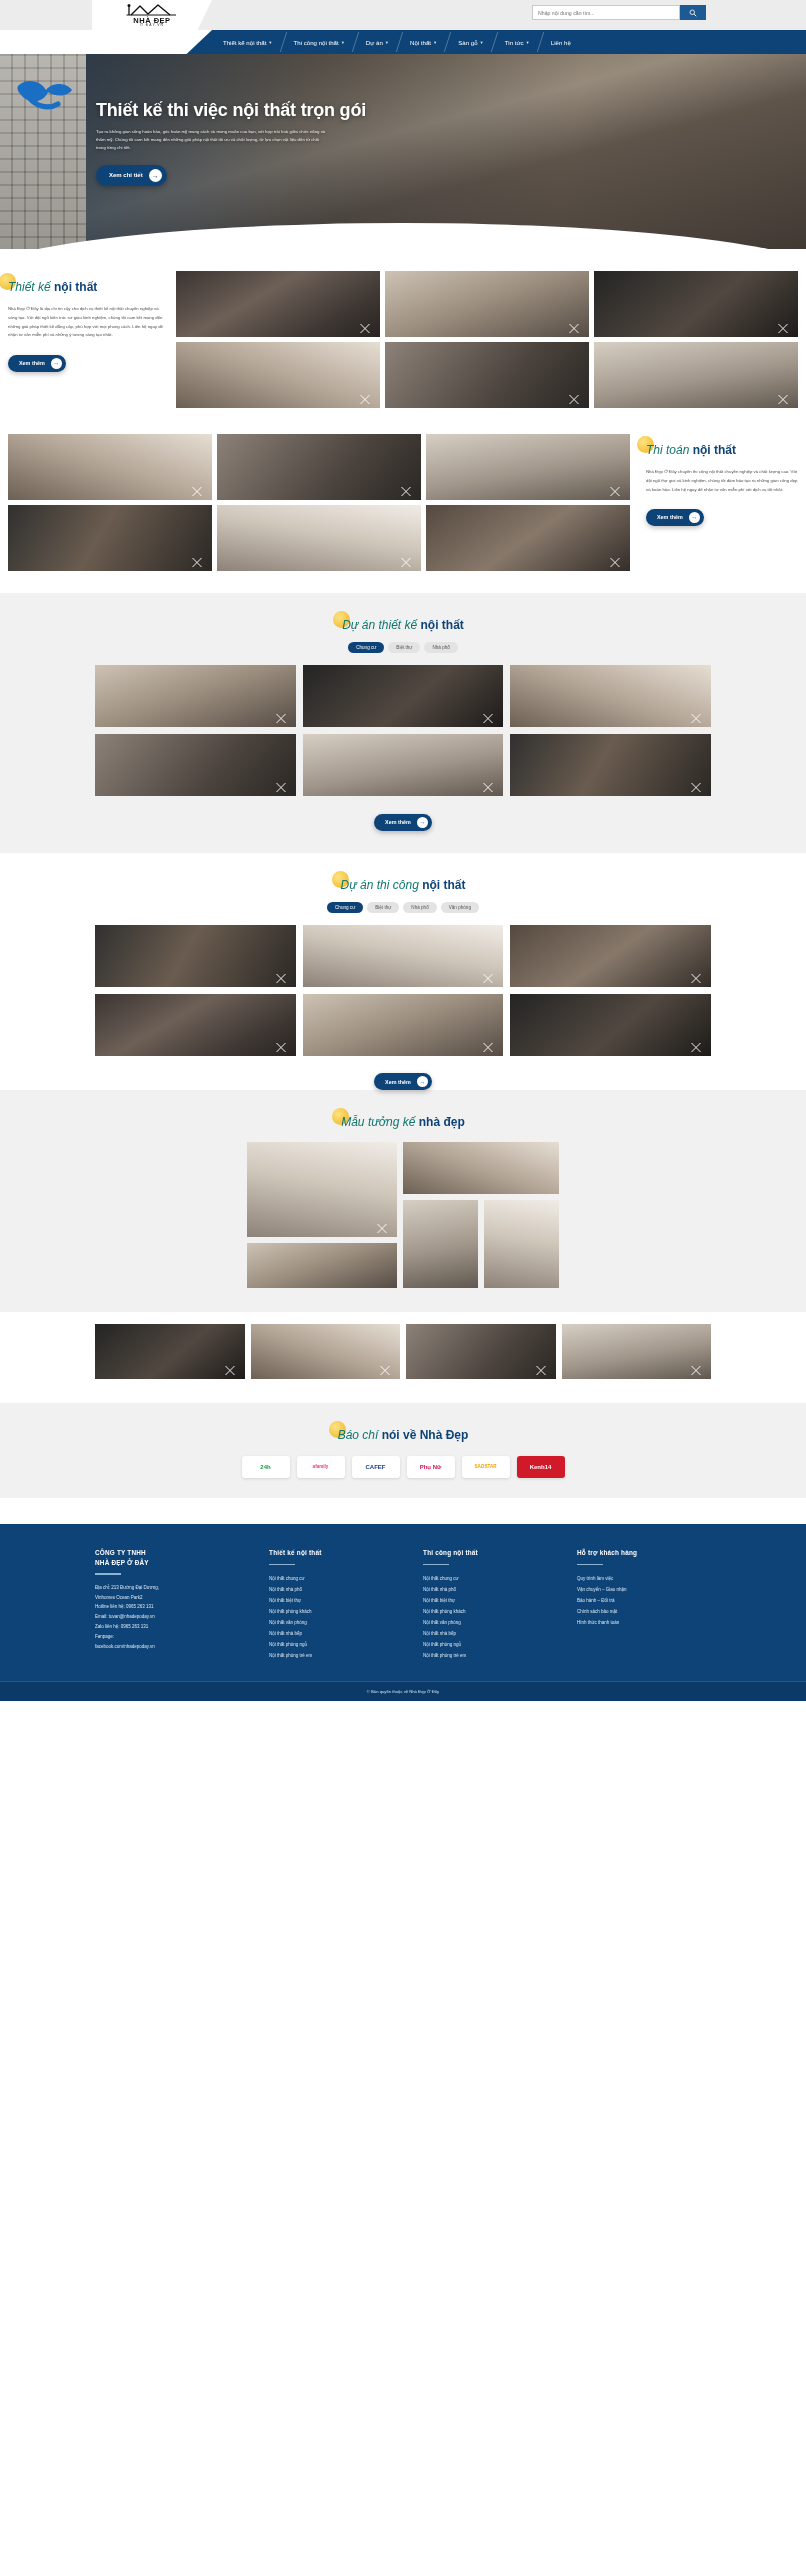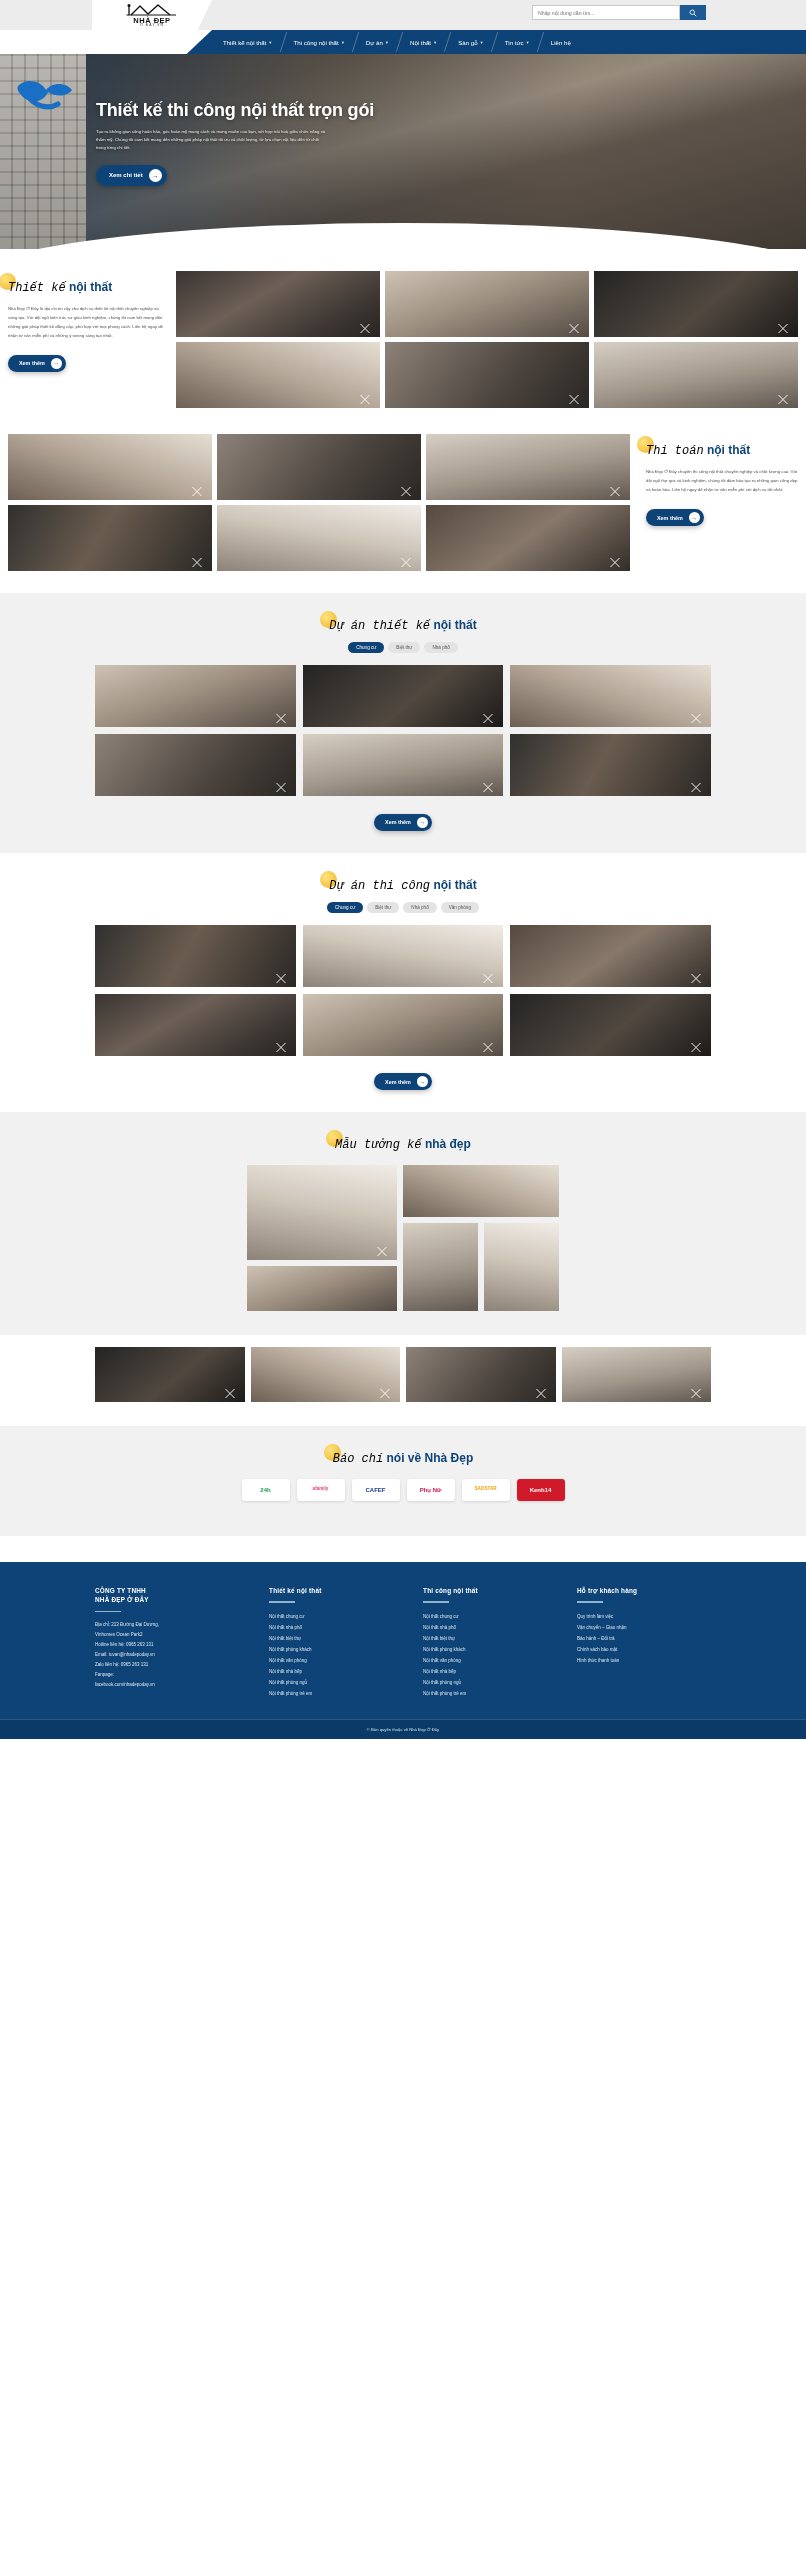--- a/index.html
+++ b/index.html
@@ -108,21 +108,21 @@
   .headline-wrap { position: relative; display: inline-block; }
   .dot-blob {
     position: absolute; width: 17px; height: 17px; border-radius: 50%;
     background: radial-gradient(circle at 36% 34%, #ffe27a, #f4c33d 60%, #e9b62c);
     left: -9px; top: -8px; z-index: 0; opacity: .95;
   }
   .headline {
     position: relative; z-index: 1; font-size: 12px; line-height: 1.1; white-space: nowrap;
   }
   .headline .script {
-    font-family: Liberation Mono, monospace; font-style: italic; font-weight: normal; color: #000000;
+    font-family: Liberation Sans, sans-serif; font-style: italic; font-weight: normal; color: #0f766e;
   }
   .headline .bold { font-weight: bold; color: #0e4377; }
 
   
   .split { display: flex; gap: 10px; align-items: flex-start; }
   .split-text { width: 158px; flex: none; padding-top: 6px; }
   .split-text.right { padding-left: 6px; }
   .body-copy { margin-top: 10px; font-size: 4.3px; line-height: 2.05; color: #4c4c4c; }
   .btn-sm { margin-top: 11px; }
   .btn-sm .btn-pill { font-size: 5.4px; padding: 3px 4px 3px 11px; }
@@ -270,21 +270,21 @@
 </nav>
 
 <section class="hero">
   <div class="hero-deco-left"></div>
   <svg class="hero-bull" viewBox="0 0 62 52">
     <path d="M4 14 C12 6, 26 8, 32 18 C38 10, 52 10, 58 18 C52 26, 40 24, 34 20
              C30 30, 18 32, 10 26 C6 22, 2 18, 4 14 Z" fill="#1a6fc4"></path>
     <path d="M14 24 C20 34, 34 38, 44 32" stroke="#1a6fc4" stroke-width="5" fill="none" stroke-linecap="round"></path>
   </svg>
   <div class="hero-inner">
-    <h1 class="hero-title">Thiết kế thi công nội thất trọn gói</h1>
+    <h1 class="hero-title">Thiết kế thi việc nội thất trọn gói</h1>
     <p class="hero-desc">Tạo ra không gian sống hoàn hảo, góc hoàn mỹ mang cách và mong muốn của bạn, với hợp trải hoà giữa chức năng và thẩm mỹ. Chúng tôi cam kết mang đến những giải pháp nội thất tối ưu và chất lượng, từ lựa chọn vật liệu đến từ chối trong từng chi tiết.</p>
     <div class="hero-btn">
       <button class="btn-pill">
         <span>Xem chi tiết</span>
         <span class="circle">→</span>
       </button>
     </div>
   </div>
 </section>
 
@@ -370,21 +370,21 @@
       <div class="ph v7"></div>
     </div>
   <div class="center-btn">
     <button class="btn-pill" style="font-size:5.4px;padding:3px 4px 3px 11px;">
       <span>Xem thêm</span>
       <span class="circle" style="width:11px;height:11px;font-size:6px;">→</span>
     </button>
   </div>
 </section>
 
-<section style="padding-bottom:22px;">
+<section style="">
   <div class="center-head">
     <div class="headline-wrap">
       <span class="dot-blob"></span>
       <div class="headline">
         <span class="script">Dự án thi công</span>
         <span class="bold">nội thất</span>
       </div>
     </div>
   </div>
   <div class="tabs" id="tabs-pbuild">
@@ -430,21 +430,21 @@
 
 <section style="padding-bottom:24px;">
   <div class="news" id="grid-news">
       <div class="ph v3"></div>
       <div class="ph v4"></div>
       <div class="ph v5"></div>
       <div class="ph v6"></div>
     </div>
 </section>
 
-<section class="sec-grey" style="padding-bottom:35px;">
+<section class="sec-grey" style="padding-bottom:20px;">
   <div class="center-head">
     <div class="headline-wrap">
       <span class="dot-blob"></span>
       <div class="headline">
         <span class="script">Báo chí</span>
         <span class="bold">nói về Nhà Đẹp</span>
       </div>
     </div>
   </div>
   <div class="press" id="press-list">

